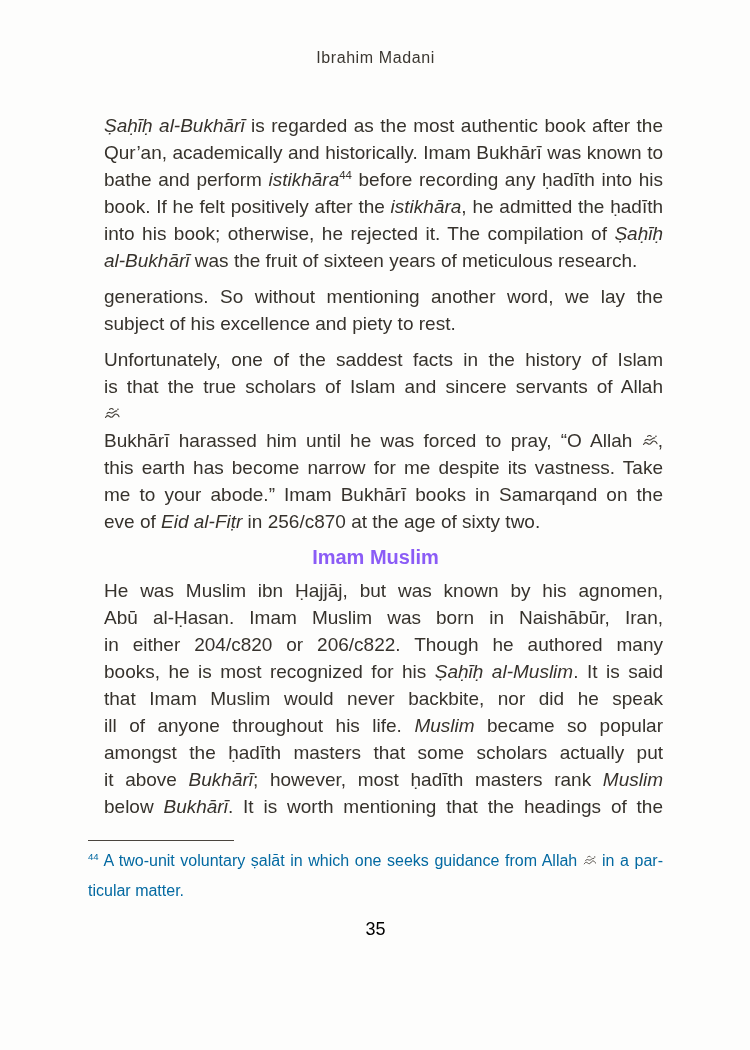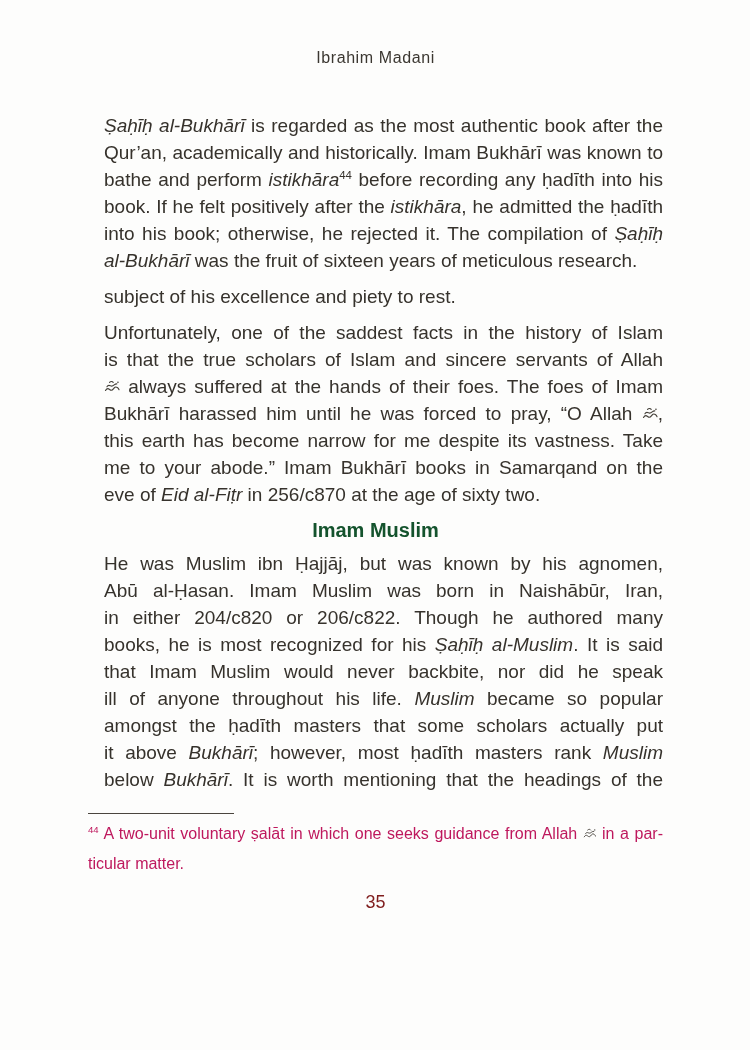--- a/index.html
+++ b/index.html
@@ -37,42 +37,42 @@
     vertical-align: super;
     letter-spacing: 0;
   }
   .heading {
     text-align: left;
     text-align-last: center;
     font-weight: bold;
     font-size: 20px;
     line-height: 26px;
     margin: 7px 0 7px 0;
-    color: #14532d;
+    color: #8b5cf6;
   }
   .footnote { margin-top: 20px; }
   .fn-rule {
     width: 146px;
     height: 0;
     border-top: 1.4px solid #4a453e;
   }
   .fn-lines { margin-top: 5px; }
   .fn-line {
     font-size: 16px;
     line-height: 30px;
     text-align: justify;
     text-align-last: justify;
     white-space: nowrap;
-    color: #be185d;
+    color: #0369a1;
   }
   .page-number {
     text-align: center;
     font-size: 18px;
     margin-top: 13px;
-    color: #7f1d1d;
+    color: #000000;
   }
   .hon {
     display: inline-block;
     width: 0.85em;
     height: 0.72em;
     vertical-align: -0.05em;
     color: #45413a;
   }
   .hon svg { display: block; width: 100%; height: 100%; }
 </style>
@@ -85,33 +85,34 @@
   <div class="text-block">
       <div class="paragraph">
         <div class="line"><span class="it">Ṣaḥīḥ al-Bukhārī</span><span> is regarded as the most authentic book after the</span></div>
         <div class="line"><span>Qur’an, academically and historically. Imam Bukhārī was known to</span></div>
         <div class="line"><span>bathe and perform </span><span class="it">istikhāra</span><sup>44</sup><span> before recording any ḥadīth into his</span></div>
         <div class="line"><span>book. If he felt positively after the </span><span class="it">istikhāra</span><span>, he admitted the ḥadīth</span></div>
         <div class="line"><span>into his book; otherwise, he rejected it. The compilation of </span><span class="it">Ṣaḥīḥ</span></div>
         <div class="line last"><span class="it">al-Bukhārī</span><span> was the fruit of sixteen years of meticulous research.</span></div>
       </div>
       <div class="paragraph">
+        <div class="line"><span>generations. So without mentioning another word, we lay the</span></div>
         <div class="line last"><span>subject of his excellence and piety to rest.</span></div>
       </div>
       <div class="paragraph">
         <div class="line"><span>Unfortunately, one of the saddest facts in the history of Islam</span></div>
         <div class="line"><span>is that the true scholars of Islam and sincere servants of Allah</span></div>
         <div class="line"><span class="hon"><svg viewBox="0 0 22 18" aria-hidden="true">
               <g fill="none" stroke="currentColor" stroke-width="1.5" stroke-linecap="round">
                 <path d="M2 14 C5 9 7 12.5 9 13.5 C12 15 13 10.5 15 9.5 C17 8.5 19.5 10.5 20.5 13"></path>
                 <path d="M4 9 C6 5 8.5 8 10.5 8 C13.5 8 14.5 4.5 17.5 5"></path>
                 <path d="M7.5 3 C9.5 1 11.5 1.6 12.5 3"></path>
               </g>
               <circle cx="19" cy="2.8" r="1.1" fill="currentColor"></circle>
-            </svg></span><span> always suffered at the hands of their foes. The foes of Imam</span></div>
+            </svg></span></div>
         <div class="line"><span>Bukhārī harassed him until he was forced to pray, “O Allah </span><span class="hon"><svg viewBox="0 0 22 18" aria-hidden="true">
               <g fill="none" stroke="currentColor" stroke-width="1.5" stroke-linecap="round">
                 <path d="M2 14 C5 9 7 12.5 9 13.5 C12 15 13 10.5 15 9.5 C17 8.5 19.5 10.5 20.5 13"></path>
                 <path d="M4 9 C6 5 8.5 8 10.5 8 C13.5 8 14.5 4.5 17.5 5"></path>
                 <path d="M7.5 3 C9.5 1 11.5 1.6 12.5 3"></path>
               </g>
               <circle cx="19" cy="2.8" r="1.1" fill="currentColor"></circle>
             </svg></span><span>,</span></div>
         <div class="line"><span>this earth has become narrow for me despite its vastness. Take</span></div>
         <div class="line"><span>me to your abode.” Imam Bukhārī books in Samarqand on the</span></div>

